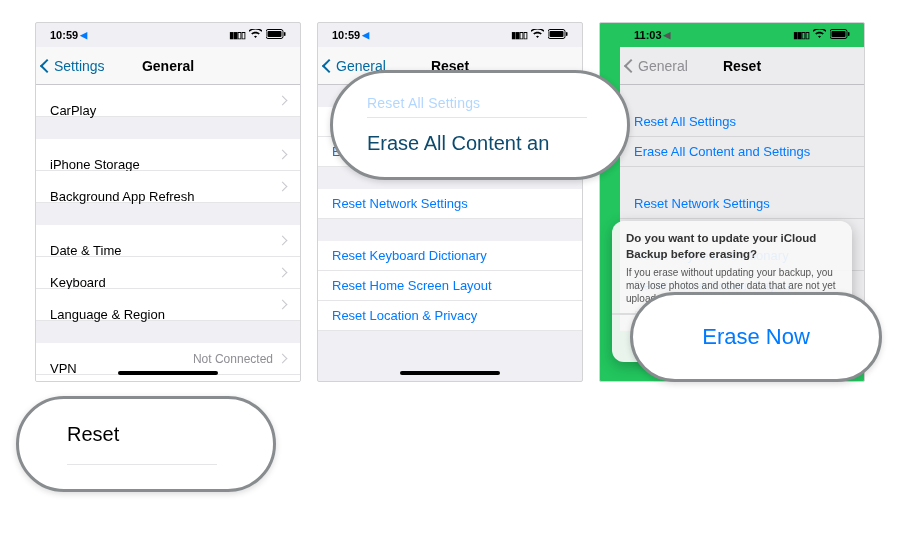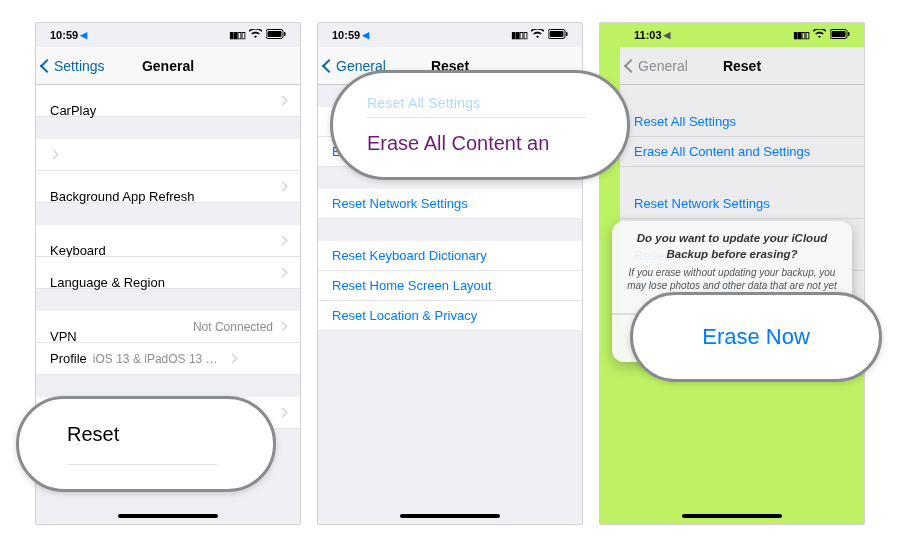--- a/index.html
+++ b/index.html
@@ -1,22 +1,22 @@
 <!DOCTYPE html>
 <html><head>
   <meta charset="utf-8">
   <style>
     * { margin: 0; padding: 0; box-sizing: border-box; font-family: -apple-system, "Helvetica Neue", Helvetica, Arial, sans-serif; }
     body { background: #fff; width: 900px; height: 549px; position: relative; overflow: hidden; }
     .stage { display: flex; gap: 16px; padding: 22px 28px; justify-content: center; }
     .phone {
-      width: 266px; height: 503px; background: #efeff4; border: 1px solid #d3d3d6; border-radius: 2px;
+      width: 266px; height: 360px; background: #efeff4; border: 1px solid #d3d3d6; border-radius: 2px;
       display: flex; flex-direction: column; position: relative; overflow: hidden;
     }
-    .phone.dimmed { background: #bef264; padding-left: 20px; }
+    .phone.dimmed { background: #22c55e; padding-left: 20px; }
     .status-bar { height: 24px; display: flex; align-items: center; justify-content: space-between; padding: 0 14px; font-size: 11px; font-weight: 600; color: #000; }
     .status-right { display: flex; align-items: center; gap: 4px; }
     .signal { font-size: 9px; letter-spacing: -1px; }
     .nav-bar {
       height: 38px; border-bottom: 1px solid #c8c7cc; background: #f8f8f9;
       display: flex; align-items: center; justify-content: center; position: relative;
       font-size: 14px; font-weight: 600; color: #000;
     }
     .phone.dimmed .nav-bar { background: #ececee; border-bottom-color: #c0c0c4; }
     .back-link {
@@ -51,29 +51,29 @@
 
     
     .callout {
       position: absolute; border: 3px solid #888c8e; border-radius: 999px;
       background: #fff; box-shadow: 0 2px 6px rgba(0,0,0,0.15);
       display: flex; flex-direction: column; justify-content: center;
       padding-left: 32px;
     }
     .callout-text { font-size: 20px; color: #000; }
     .callout-line-top { font-size: 14px; color: #007aff; opacity: .3; letter-spacing: .2px; }
-    .callout-line-main { font-size: 20px; color: #701a75; margin-top: 14px; }
+    .callout-line-main { font-size: 20px; color: #0c4a6e; margin-top: 14px; }
 
     
     .sheet {
       position: absolute; left: 12px; right: 12px; top: 198px;
       background: #f7f7f8ee; border-radius: 12px; overflow: hidden;
       box-shadow: 0 4px 14px rgba(0,0,0,.25);
     }
-    .sheet-header { padding: 10px 14px 8px; text-align: center; border-bottom: 1px solid #dcdcde; font-style: italic; }
+    .sheet-header { padding: 10px 14px 8px; text-align: left; border-bottom: 1px solid #dcdcde; }
     .sheet-title { font-size: 11.5px; font-weight: 600; color: #333; line-height: 1.35; }
     .sheet-desc { font-size: 10px; color: #555; line-height: 1.3; margin-top: 4px; }
     .sheet-btn {
       height: 48px; border-top: 1px solid #dcdcde; display: flex; align-items: center; justify-content: center;
       color: #007aff; font-size: 18px; cursor: pointer;
     }
 
     
     #callout-1 { left: 16px; top: 396px; width: 260px; height: 96px; padding-left: 48px; }
     #callout-2 { left: 330px; top: 70px; width: 300px; height: 110px; padding-left: 34px; }
@@ -111,27 +111,32 @@
       </div>
       <span>General</span>
     </div>
     <div class="list">
       <div class="row">
           <span class="grow">CarPlay</span>
           <span class="chevron-right"></span>
         </div>
       <div class="row spacer"></div>
       <div class="row">
+          <span class="grow">iPhone Storage</span>
           <span class="chevron-right"></span>
         </div>
       <div class="row">
           <span class="grow">Background App Refresh</span>
           <span class="chevron-right"></span>
         </div>
       <div class="row spacer"></div>
+      <div class="row">
+          <span class="grow">Date &amp; Time</span>
+          <span class="chevron-right"></span>
+        </div>
       <div class="row">
           <span class="grow">Keyboard</span>
           <span class="chevron-right"></span>
         </div>
       <div class="row">
           <span class="grow">Language &amp; Region</span>
           <span class="chevron-right"></span>
         </div>
       <div class="row spacer"></div>
       <div class="row">

